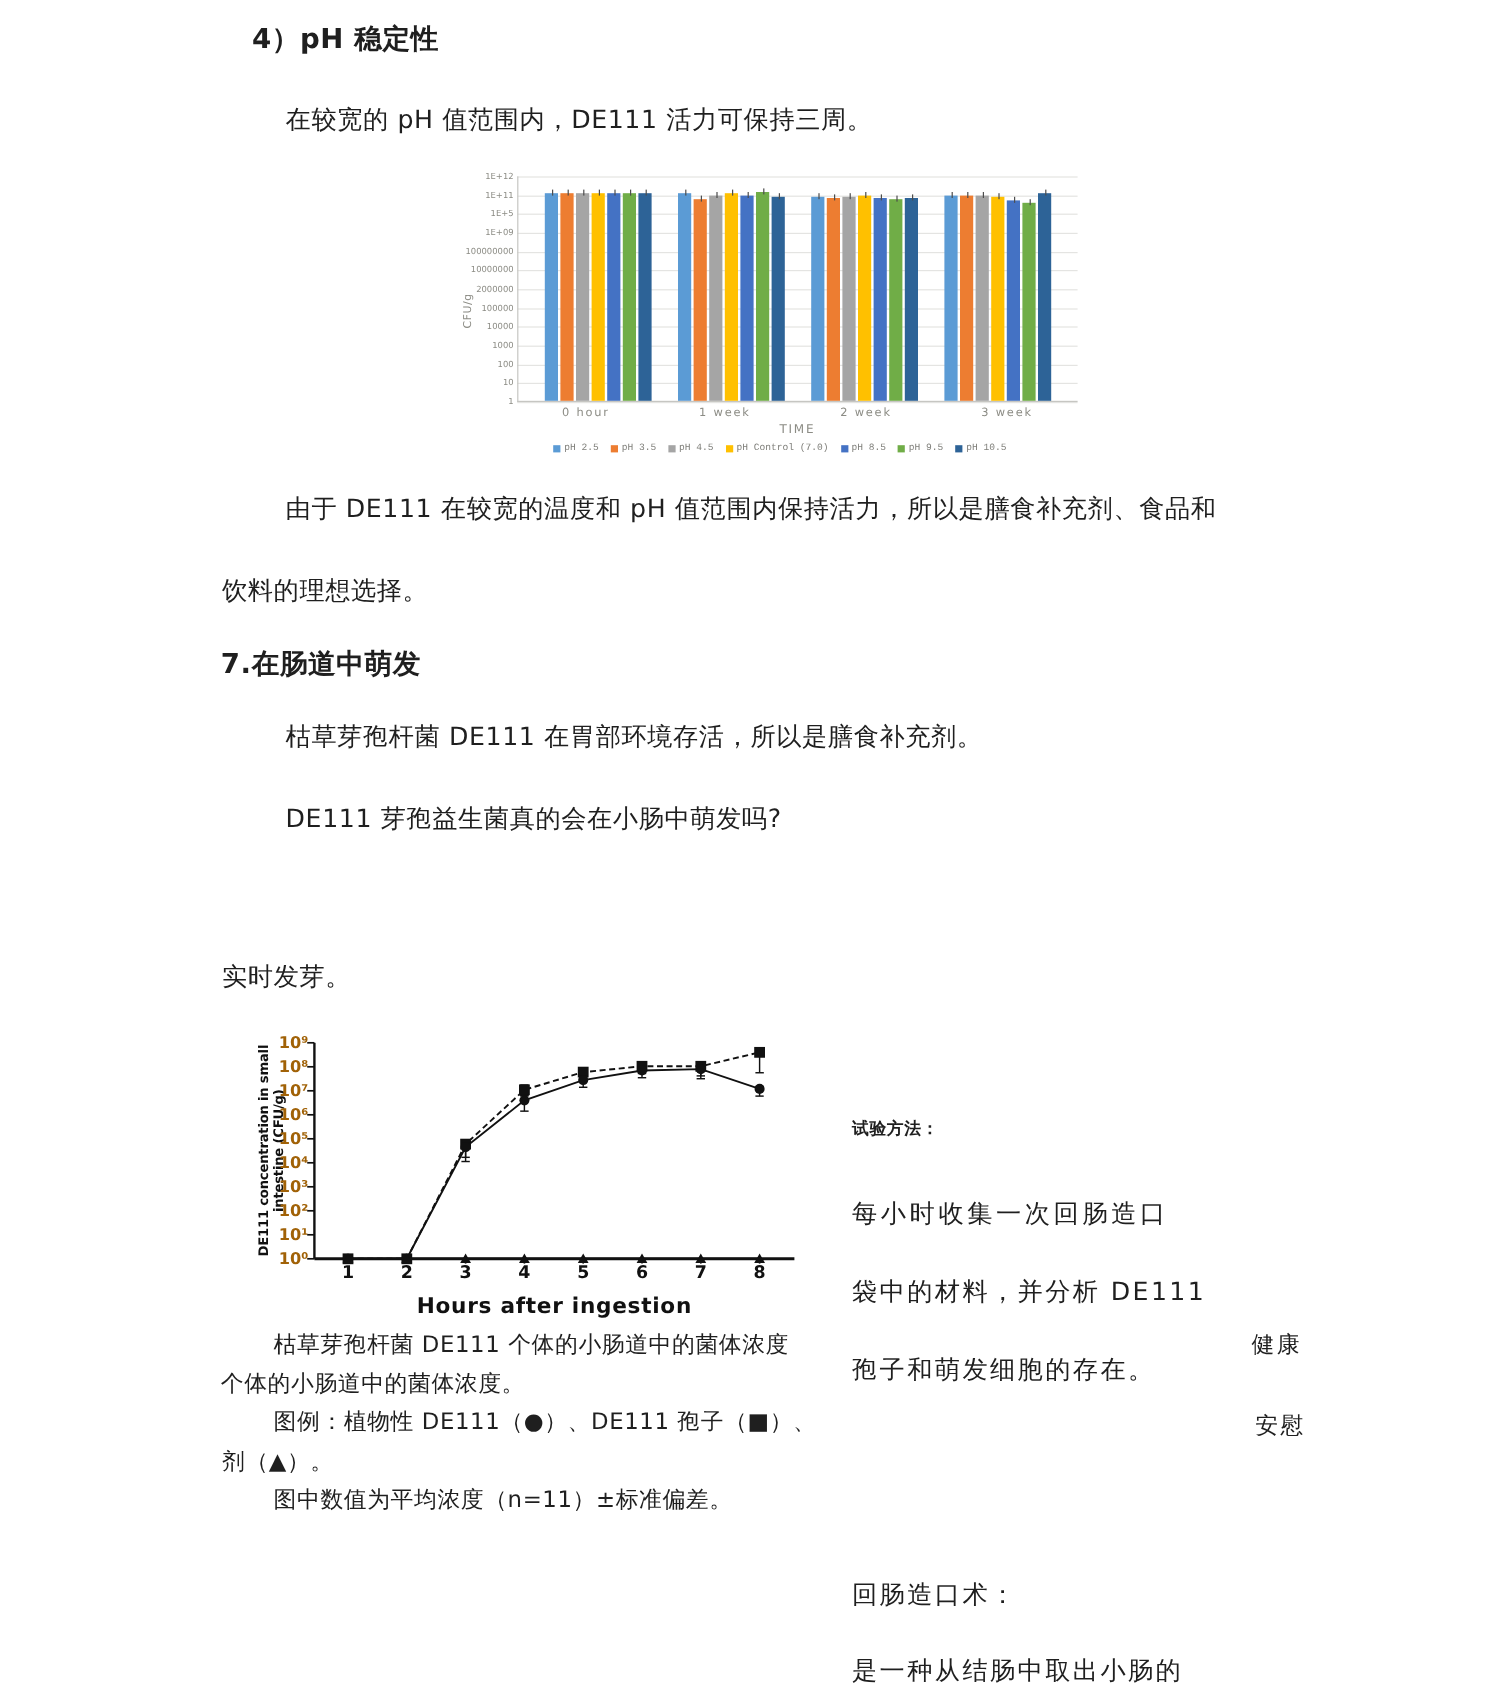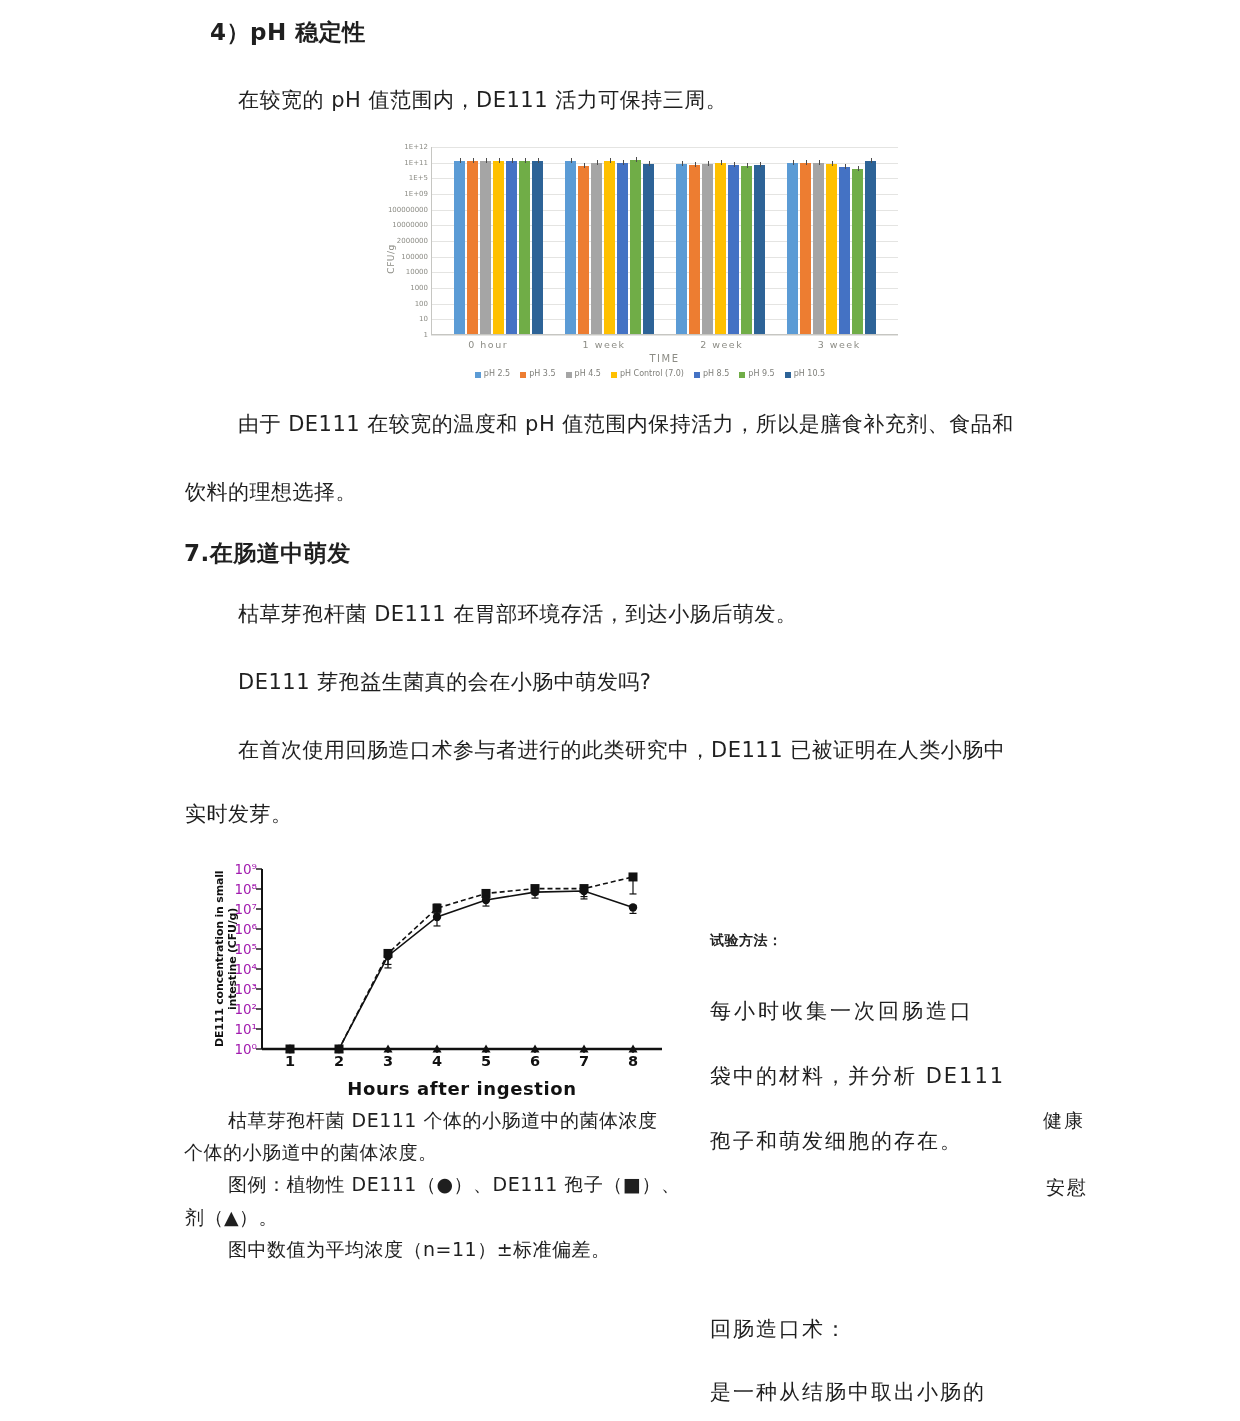--- a/index.html
+++ b/index.html
@@ -22,30 +22,30 @@
              display:flex; justify-content:space-evenly; align-items:flex-end; }
   .bargroup { display:flex; align-items:flex-end; gap:2px; height:100%; }
   .bar { width:11px; position:relative; }
   .whisker { position:absolute; top:-3px; left:50%; width:1px; height:5px; background:#4d4d4d; }
   #ph-cats { position:absolute; left:43px; top:203px; width:467px; display:flex; justify-content:space-around;
              font-size:9.5px; color:#8c8c85; letter-spacing:1.5px; }
   #ph-xlabel { position:absolute; left:43px; top:217px; width:467px; text-align:center; font-size:10px;
                color:#8c8c85; letter-spacing:1.5px; }
   #ph-legend { position:absolute; left:0; top:233px; width:524px; display:flex; justify-content:center;
                gap:10px; font-size:8px; color:#7f7f7a; }
-  .legitem { display:flex; align-items:flex-end; gap:3px; white-space:nowrap; }
+  .legitem { display:flex; align-items:center; gap:3px; white-space:nowrap;font-family:Liberation Mono, monospace; }
   .sw { width:6px; height:6px; display:inline-block; flex:0 0 auto; }
 
   
   #germ-chart { position:absolute; left:195px; top:852px; width:505px; height:258px; background:#fff; }
   #germ-ylabel { position:absolute; left:18px; top:6px; height:202px; writing-mode:vertical-rl;
                  transform:rotate(180deg); font-size:11px; font-weight:bold; text-align:center;
                  letter-spacing:-0.2px; color:#111; }
   #germ-yticks { position:absolute; left:0; top:17px; width:62px; height:180px; }
-  .gtick { position:absolute; right:0; transform:translateY(-50%); font-size:13.5px; font-weight:normal; color:#a21caf; }
+  .gtick { position:absolute; right:0; transform:translateY(-50%); font-size:13.5px; font-weight:bold; color:#a16207; }
   #germ-svg { position:absolute; left:67px; top:17px; overflow:visible; }
   #germ-xticks { position:absolute; left:67px; top:201px; width:400px; height:20px; }
   .gxtick { position:absolute; transform:translateX(-50%); font-size:14.5px; font-weight:bold; color:#111; }
   #germ-xlabel { position:absolute; left:67px; top:226px; width:400px; text-align:center; font-weight:bold;
                  font-size:18px; letter-spacing:0.6px; color:#111; }
 </style>
 </head>
 <body>
 
 <div id="page">
@@ -217,23 +217,22 @@
           <span class="sw" style="background: rgb(45, 99, 151);"></span>
           <span>pH 10.5</span>
         </span>
       </div>
   </div>
 
   <div class="tl" style="left:238px; top:410px;">由于 DE111 在较宽的温度和 pH 值范围内保持活力，所以是膳食补充剂、食品和</div>
   <div class="tl" style="left:185px; top:478px;">饮料的理想选择。</div>
 
   <div class="tl h" style="left:184px; top:538px;">7.在肠道中萌发</div>
-  <div class="tl" style="left:238px; top:600px;">枯草芽孢杆菌 DE111 在胃部环境存活，到达小肠后萌发。</div>
+  <div class="tl" style="left:238px; top:600px;">枯草芽孢杆菌 DE111 在胃部环境存活，所以是膳食补充剂。</div>
   <div class="tl" style="left:238px; top:668px;">DE111 芽孢益生菌真的会在小肠中萌发吗?</div>
-  <div class="tl" style="left:238px; top:736px;">在首次使用回肠造口术参与者进行的此类研究中，DE111 已被证明在人类小肠中</div>
   <div class="tl" style="left:185px; top:800px;">实时发芽。</div>
 
   <div id="germ-chart">
     <div id="germ-ylabel">DE111 concentration in small intestine (CFU/g)</div>
     <div id="germ-yticks">
         <div class="gtick" style="top: 0px;">10⁹</div>
         <div class="gtick" style="top: 20px;">10⁸</div>
         <div class="gtick" style="top: 40px;">10⁷</div>
         <div class="gtick" style="top: 60px;">10⁶</div>
         <div class="gtick" style="top: 80px;">10⁵</div>

